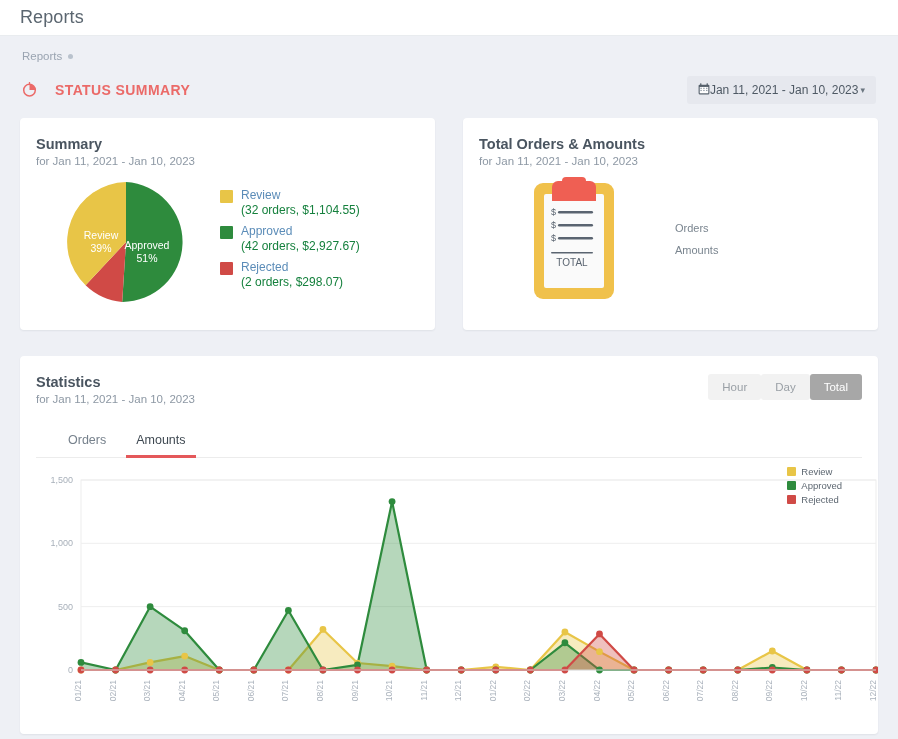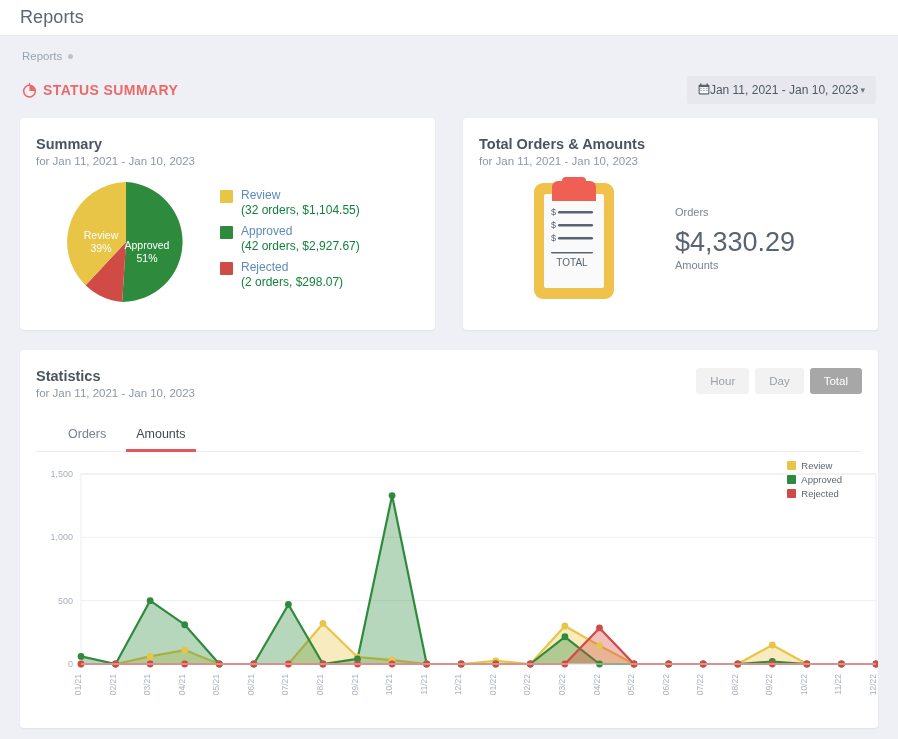--- a/index.html
+++ b/index.html
@@ -50,22 +50,21 @@
   
   .status-row {
     display: flex;
     align-items: center;
     justify-content: space-between;
     margin-top: 14px;
     padding: 0 2px;
   }
   .status-title {
     display: flex;
-    align-items: center;
-    gap: 6px;
+    gap: 18px;
     color: #eb6a68;
     font-size: 14px;
     font-weight: bold;
     letter-spacing: .4px;
   }
   .status-title svg { display: block; }
 
   .date-picker {
     background: #e6e8ee;
     border-radius: 3px;
@@ -146,32 +145,32 @@
     color: #7a858f;
     margin: 1px 0 10px 0;
   }
   .small-lbl.last { margin-bottom: 0; }
 
   
   .stats-card {
     background: #fff;
     border-radius: 4px;
     box-shadow: 0 1px 2px rgba(30,40,60,.07);
-    margin-top: 20px;
+    margin-top: 26px;
     padding: 18px 16px 0 16px;
     height: 378px;
     position: relative;
     overflow: hidden;
   }
   .stats-head {
     display: flex;
     justify-content: space-between;
     align-items: flex-start;
   }
-  .seg-group { display: flex; gap: 6px; }
+  .seg-group { display: flex; gap: 0; }
   .seg-btn {
     background: #f2f2f2;
     color: #9aa0a6;
     font-size: 11.5px;
     padding: 7px 14px;
     border-radius: 3px;
     cursor: pointer;
     border: none;
     font-family: inherit;
   }
@@ -319,21 +318,20 @@
             <rect x="32" y="51" width="35" height="2.4" rx="1.2" fill="#5a6470"></rect>
             <text x="25" y="68" fill="#5a6470" font-size="9" font-family="Liberation Sans, sans-serif">$</text>
             <rect x="32" y="64" width="35" height="2.4" rx="1.2" fill="#5a6470"></rect>
             <rect x="25" y="79" width="42" height="1.6" rx="0.8" fill="#5a6470"></rect>
             <text x="46" y="93" text-anchor="middle" fill="#5a6470" font-size="10" font-family="Liberation Sans, sans-serif">TOTAL</text>
           </svg>
         </div>
 
         <div class="totals-nums">
           <div class="small-lbl">Orders</div>
-          <div class="big-num">$4,330.29</div>
           <div class="small-lbl last">Amounts</div>
         </div>
       </div>
     </div>
   </div>
 
   <div class="stats-card">
     <div class="stats-head">
       <div>
         <div class="card-title">Statistics</div>

